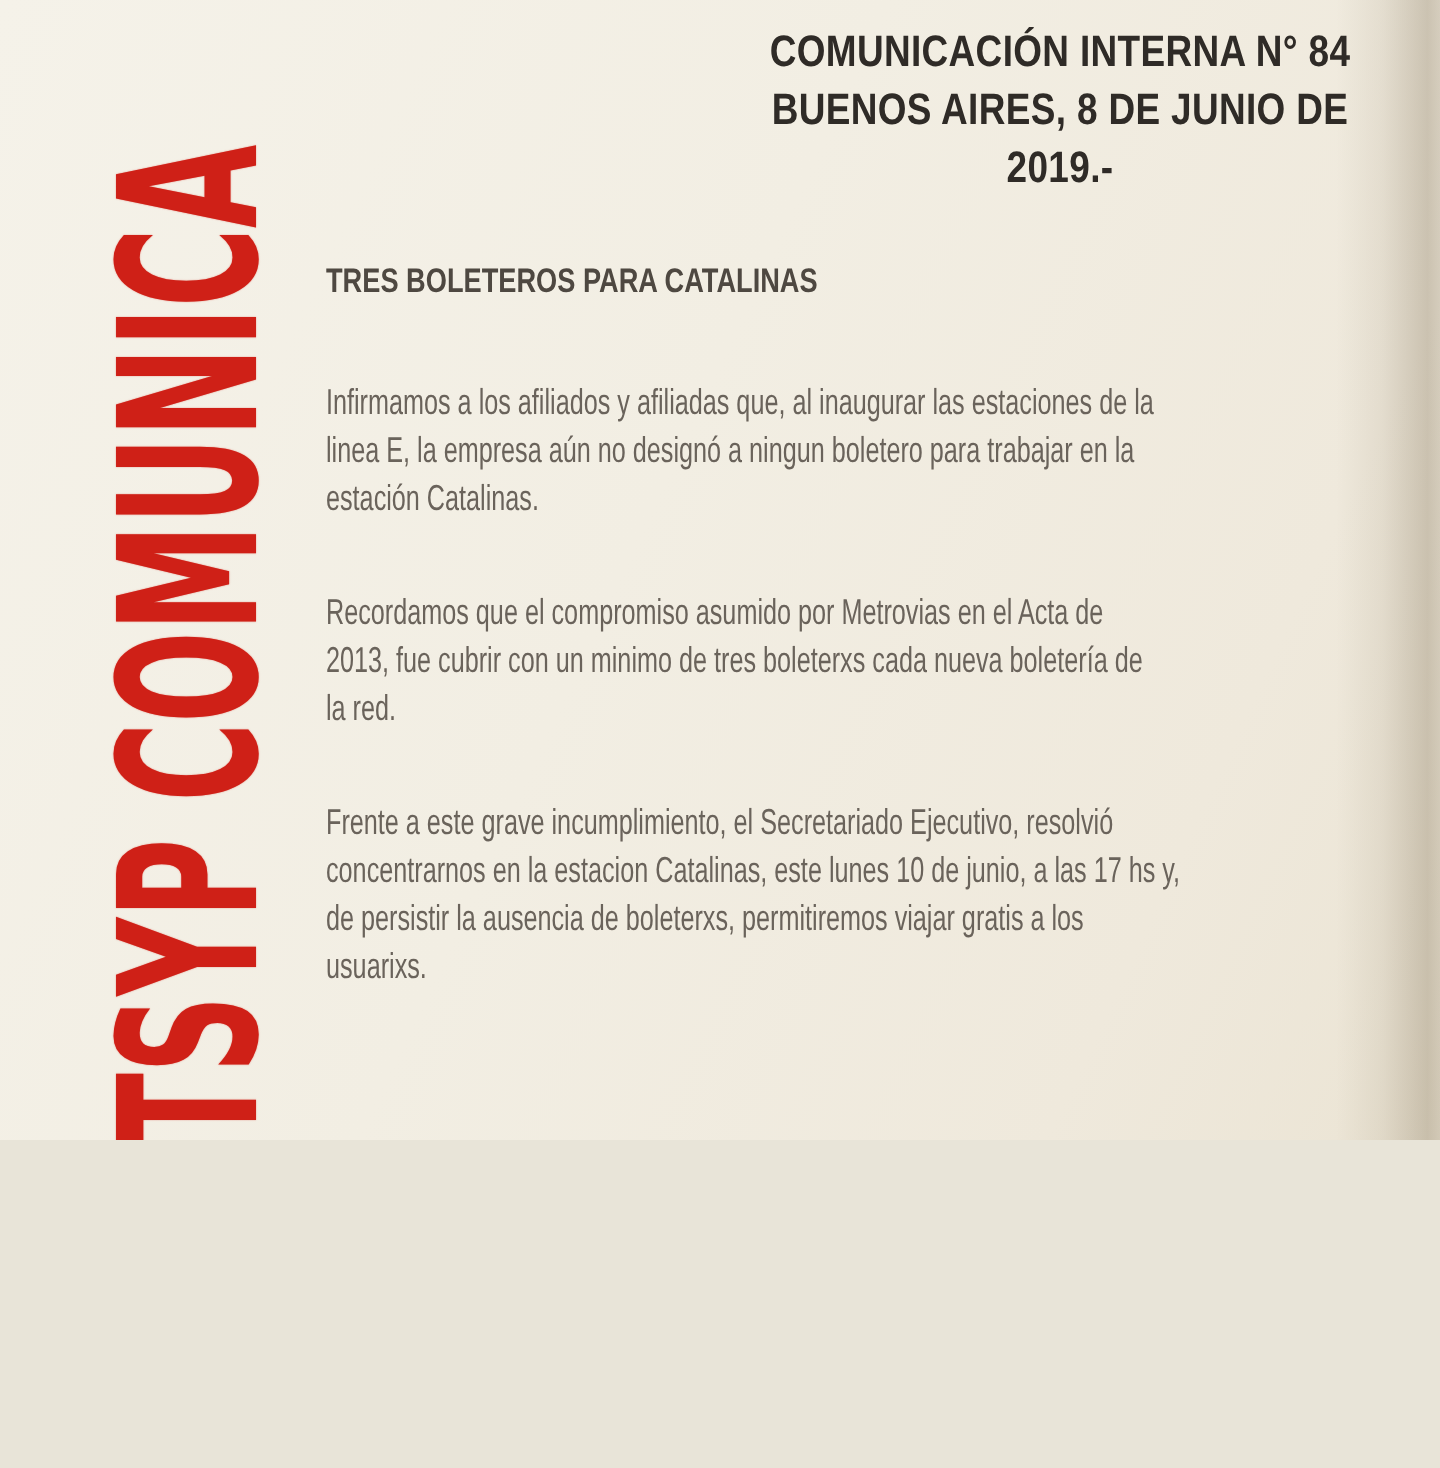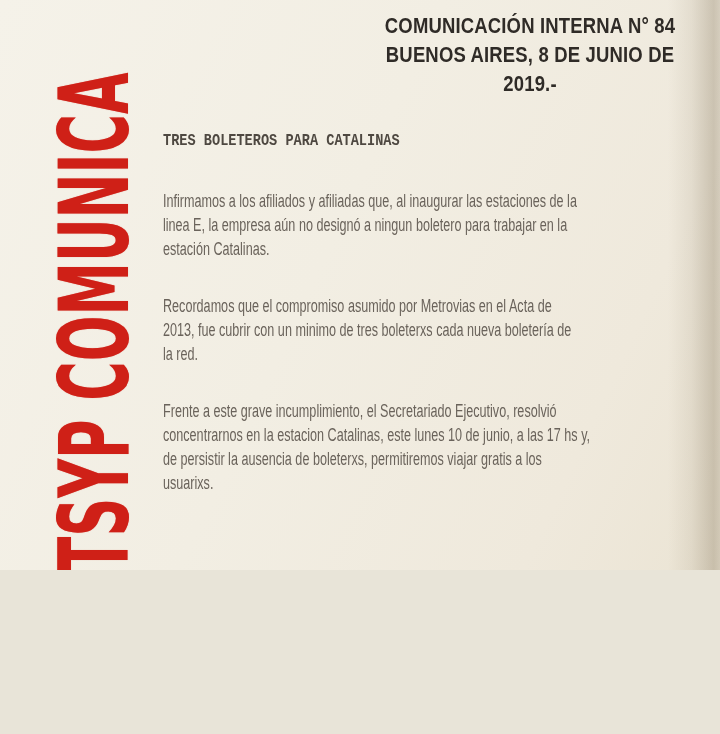--- a/index.html
+++ b/index.html
@@ -38,21 +38,21 @@
   .banner-text {
     display:inline-block; white-space:nowrap;
     font-family:"DejaVu Sans", sans-serif; font-weight:bold;
     font-size:96px; line-height:84px; color:#cf2017;
     transform:scaleX(0.56); transform-origin:0 50%;
     text-shadow:0 0 1px rgba(207,32,23,0.55);
   }
   
   .doc-title {
     position:absolute; left:163px; top:130px;
-    color:#4e4841; font-weight:bold; font-size:17px; line-height:22px;font-family:Liberation Mono, monospace;
+    color:#4e4841; font-weight:bold; font-size:17px; line-height:22px;
   }
   .doc-title .sx { display:inline-block; transform:scaleX(0.80); transform-origin:0 0; white-space:nowrap; }
   .para {
     position:absolute; left:163px; width:560px;
     color:#6a635b; font-size:18px; line-height:24px;
   }
   .para .sx {
     display:inline-block; width:780px; white-space:pre-line;
     transform:scaleX(0.70); transform-origin:0 0;
   }

